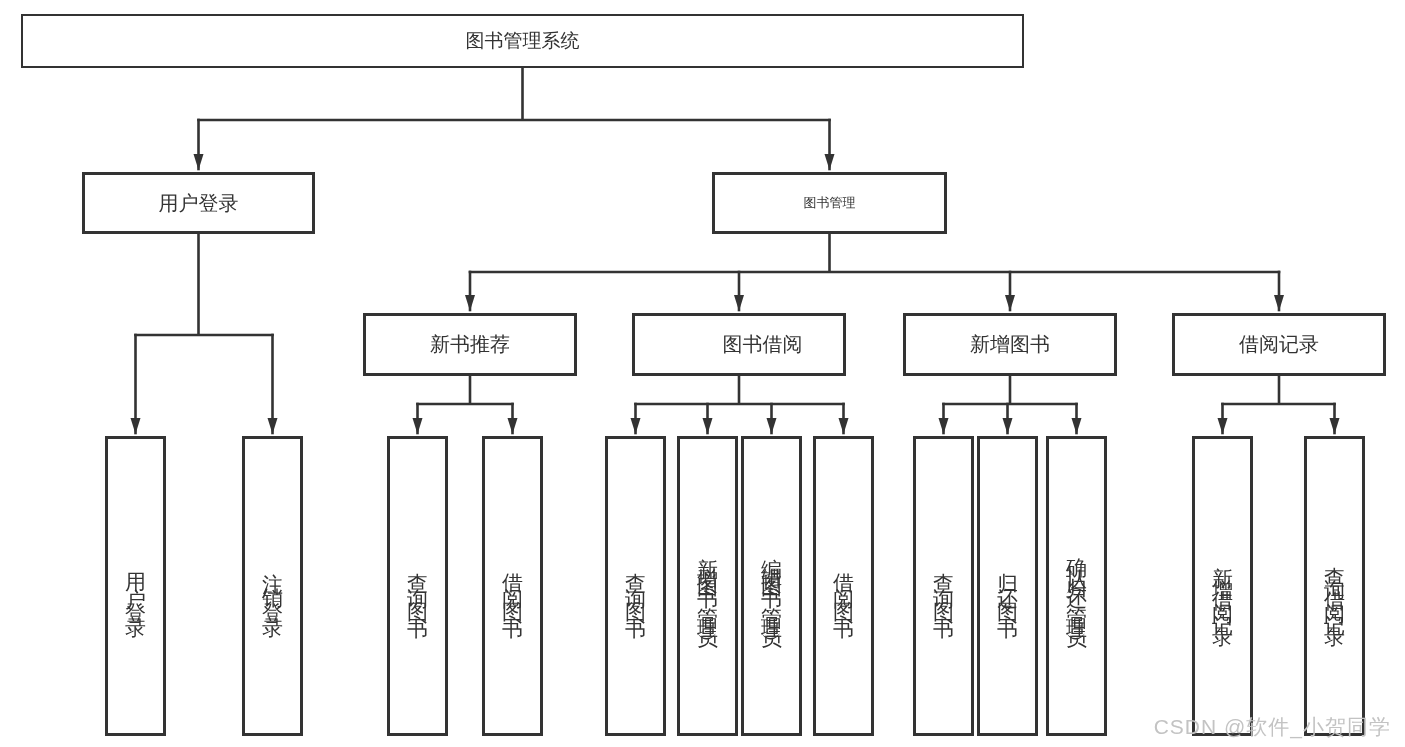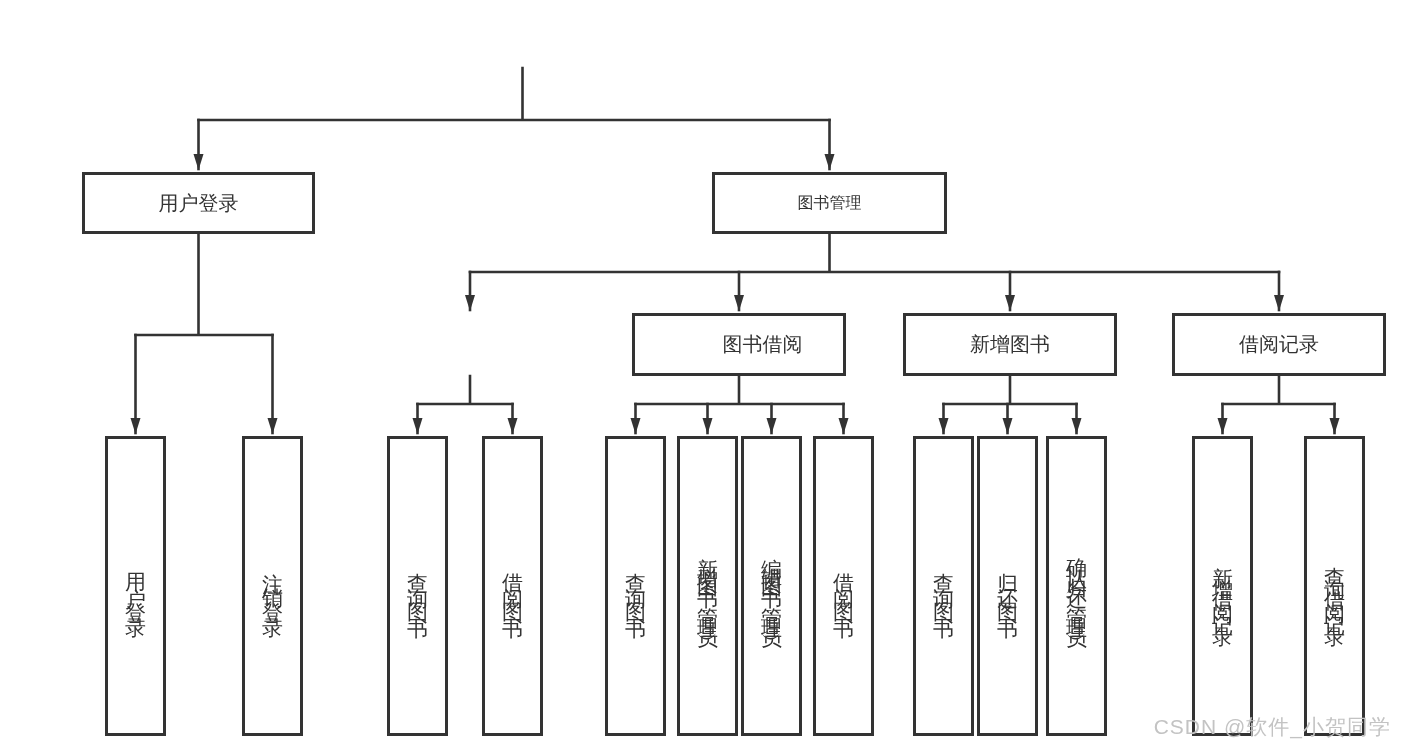--- a/index.html
+++ b/index.html
@@ -26,21 +26,21 @@
     background: var(--boxfill, #ffffff);
     border: 3px solid var(--line, #333333);
     box-sizing: border-box;
     display: flex;
     align-items: center;
     justify-content: center;
     text-align: center;
   }
   .b-root   { left: 21px;  top: 14px;  width: 1003px; height: 54px; border-width: 2px; font-size: 19px; }
   .b-login  { left: 82px;  top: 172px; width: 233px;  height: 62px; font-size: 20px; }
-  .b-mgmt   { left: 712px; top: 172px; width: 235px;  height: 62px; font-size: 16px; }
+  .b-mgmt   { left: 712px; top: 172px; width: 235px;  height: 62px; font-size: 13px; }
   .b-l3     { top: 313px;  width: 214px; height: 63px; font-size: 20px; }
   .b-recommend { left: 363px; }
   .b-borrowing { left: 632px; padding-left: 47px; }
   .b-current   { left: 903px; }
   .b-records   { left: 1172px; }
 
   .leaf {
     position: absolute;
     top: 436px;
     width: 61px;
@@ -126,28 +126,34 @@
     <path class="w" d="M1010,376 V404 M943.5,404 H1076.5"></path>
     <line class="w" x1="943.5" y1="404" x2="943.5" y2="433" marker-end="url(#arr)"></line>
     <line class="w" x1="1007.5" y1="404" x2="1007.5" y2="433" marker-end="url(#arr)"></line>
     <line class="w" x1="1076.5" y1="404" x2="1076.5" y2="433" marker-end="url(#arr)"></line>
 
     <path class="w" d="M1279,376 V404 M1222.5,404 H1334.5"></path>
     <line class="w" x1="1222.5" y1="404" x2="1222.5" y2="433" marker-end="url(#arr)"></line>
     <line class="w" x1="1334.5" y1="404" x2="1334.5" y2="433" marker-end="url(#arr)"></line>
   </svg>
 
+  <div class="box b-root">
+    <span>图书管理系统</span>
+  </div>
 
   <div class="box b-login">
     <span>用户登录</span>
   </div>
   <div class="box b-mgmt">
     <span>图书管理</span>
   </div>
 
+  <div class="box b-l3 b-recommend">
+    <span>新书推荐</span>
+  </div>
   <div class="box b-l3 b-borrowing">
     <span>图书借阅</span>
   </div>
   <div class="box b-l3 b-current">
     <span>新增图书</span>
   </div>
   <div class="box b-l3 b-records">
     <span>借阅记录</span>
   </div>
 

